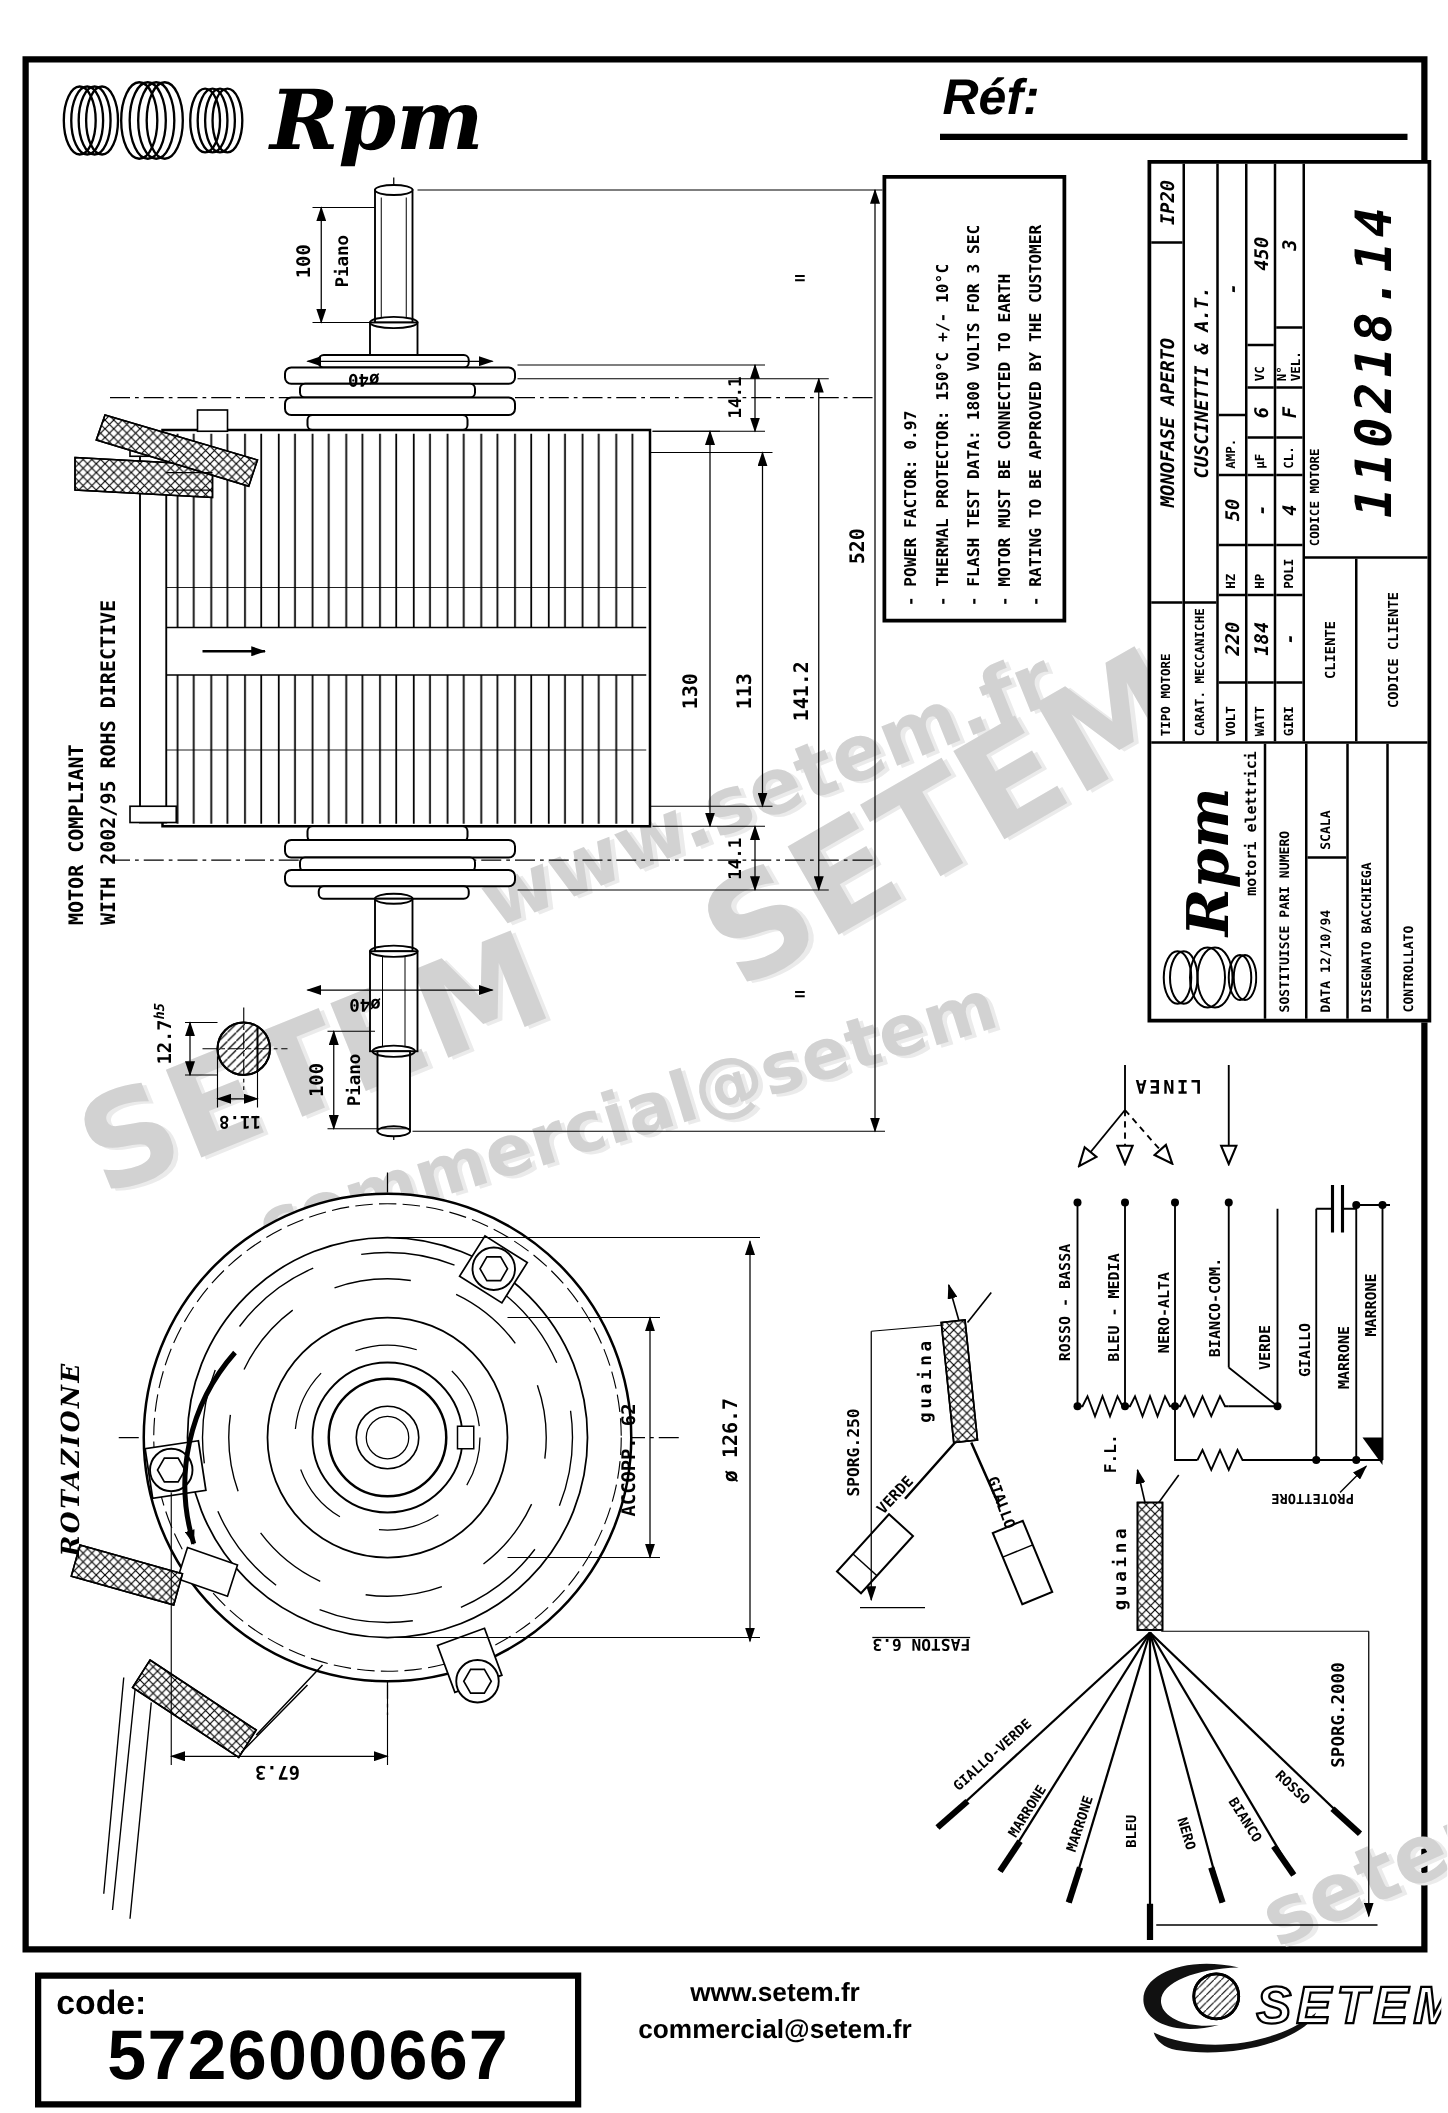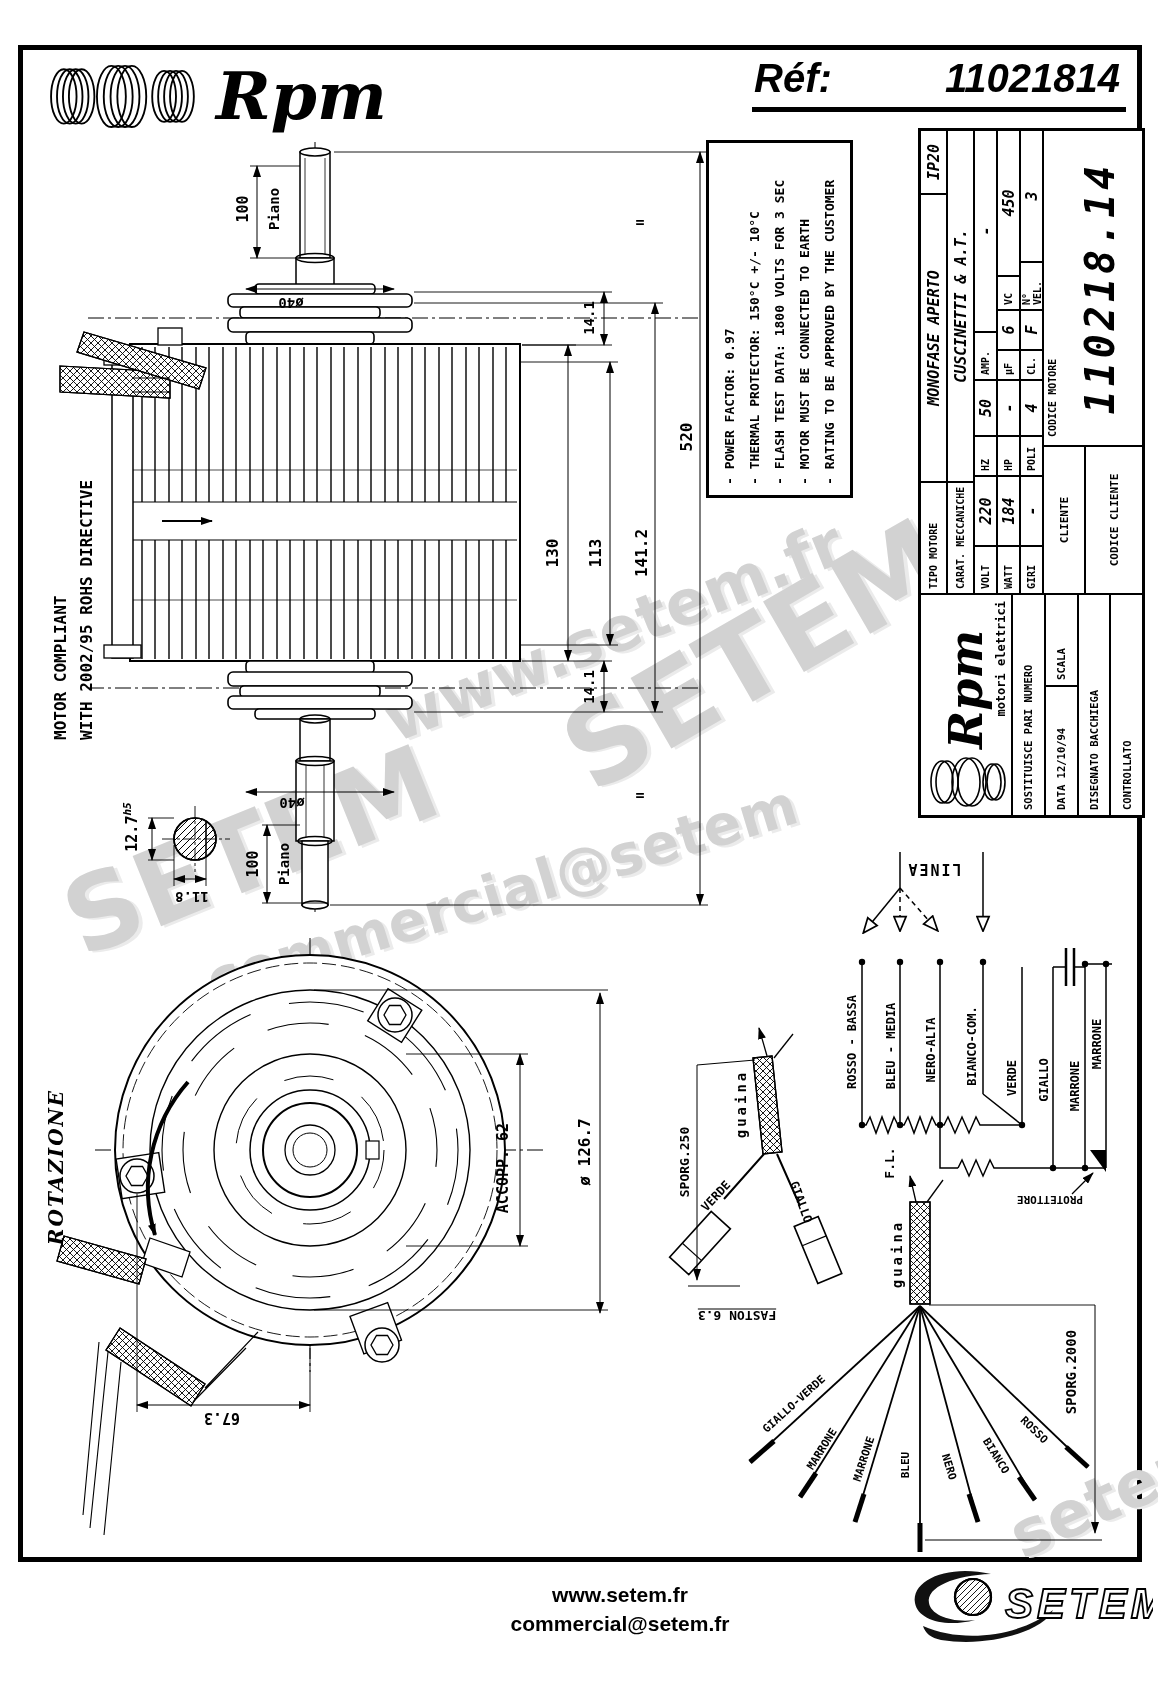--- a/index.html
+++ b/index.html
@@ -313,21 +313,20 @@
       <ellipse cx="146" cy="48" rx="14" ry="30"></ellipse>
         <ellipse cx="153" cy="48" rx="14" ry="30"></ellipse>
       <ellipse cx="160" cy="48" rx="14" ry="30"></ellipse>
         <ellipse cx="167" cy="48" rx="14" ry="30"></ellipse>
     </svg>
     <span class="brand-txt">Rpm</span>
   </div>
 
   <div class="ref">
     <span>Réf:</span>
-    <span>11021814</span>
   </div>
 
   <div class="rotwrap" style="left:48px;top:415px;width:52px;height:325px;">
     <div class="rotin comp" style="width:325px;height:52px;transform:rotate(-90deg) translateX(-325px);background:transparent;">
       <div>MOTOR COMPLIANT</div>
       <div>WITH 2002/95 ROHS DIRECTIVE</div>
     </div>
   </div>
 
   <div class="rotwrap" style="left:706px;top:140px;width:147px;height:358px;">
@@ -464,20 +463,24 @@
   <div class="lab r90 guaina" style="left:897px;top:1254px;">guaina</div>
   <div class="lab r90 dim14" style="left:1071px;top:1372px;">SPORG.2000</div>
   <div class="lab wire11" style="left:794px;top:1404px;transform:translate(-50%,-50%) rotate(-42deg);">GIALLO-VERDE</div>
   <div class="lab wire11" style="left:822px;top:1449px;transform:translate(-50%,-50%) rotate(-58deg);">MARRONE</div>
   <div class="lab wire11" style="left:864px;top:1459px;transform:translate(-50%,-50%) rotate(-72deg);">MARRONE</div>
   <div class="lab r90 wire11" style="left:905px;top:1465px;">BLEU</div>
   <div class="lab wire11" style="left:949px;top:1467px;transform:translate(-50%,-50%) rotate(73deg);">NERO</div>
   <div class="lab wire11" style="left:996px;top:1456px;transform:translate(-50%,-50%) rotate(58deg);">BIANCO</div>
   <div class="lab wire11" style="left:1034px;top:1430px;transform:translate(-50%,-50%) rotate(44deg);">ROSSO</div>
 
+  <div class="codebox">
+    <div class="cl">code:</div>
+    <div class="cv">5726000667</div>
+  </div>
   <div class="site">
     <div>www.setem.fr</div>
     <div>commercial@setem.fr</div>
   </div>
 
   <div class="setemlogo">
     <svg width="260" height="88" viewBox="0 0 260 88">
       <defs>
         <pattern id="hat2" width="6" height="6" patternUnits="userSpaceOnUse">
           <path d="M0,6L6,0" stroke="#000" stroke-width="0.9"></path>

